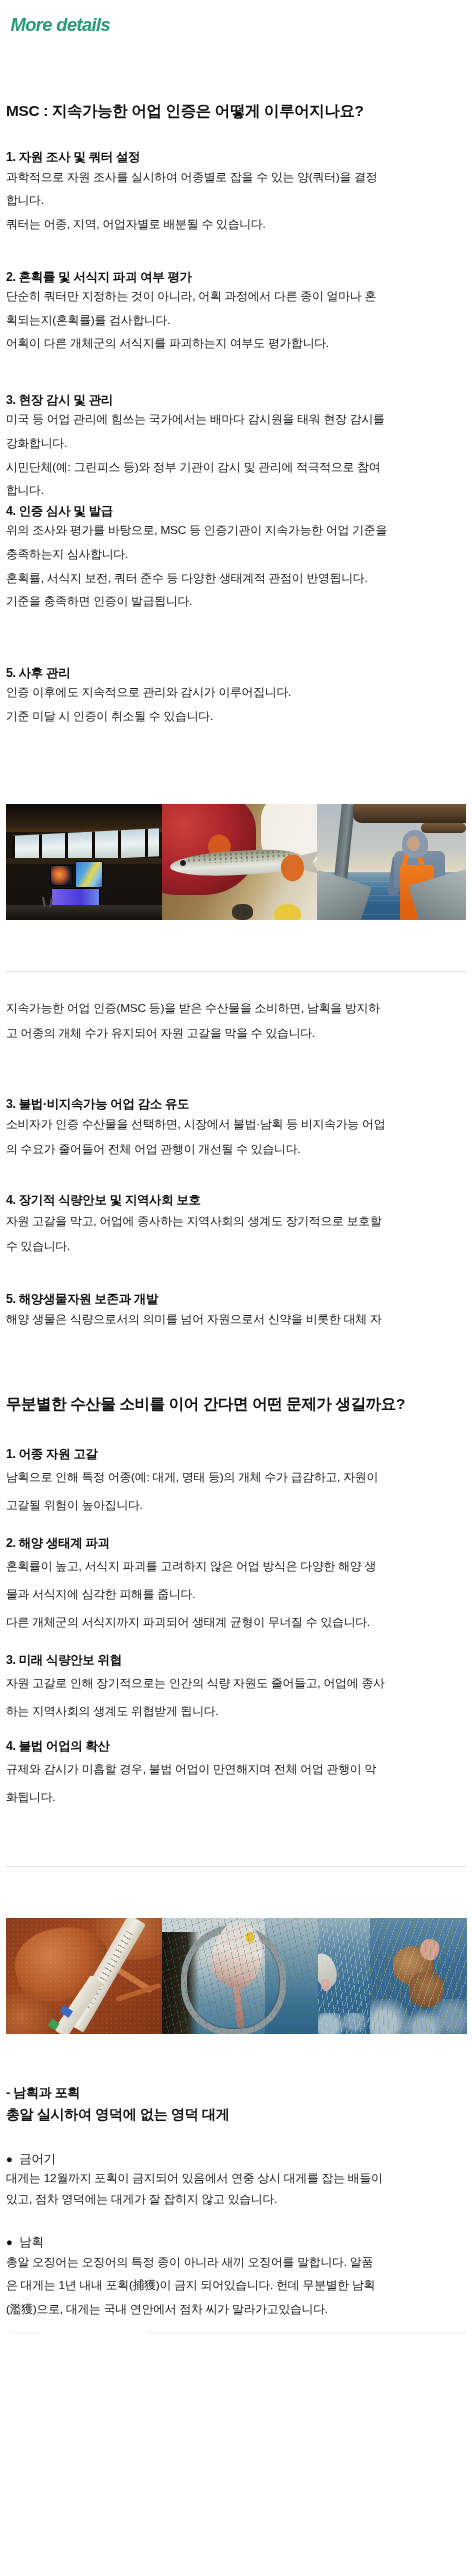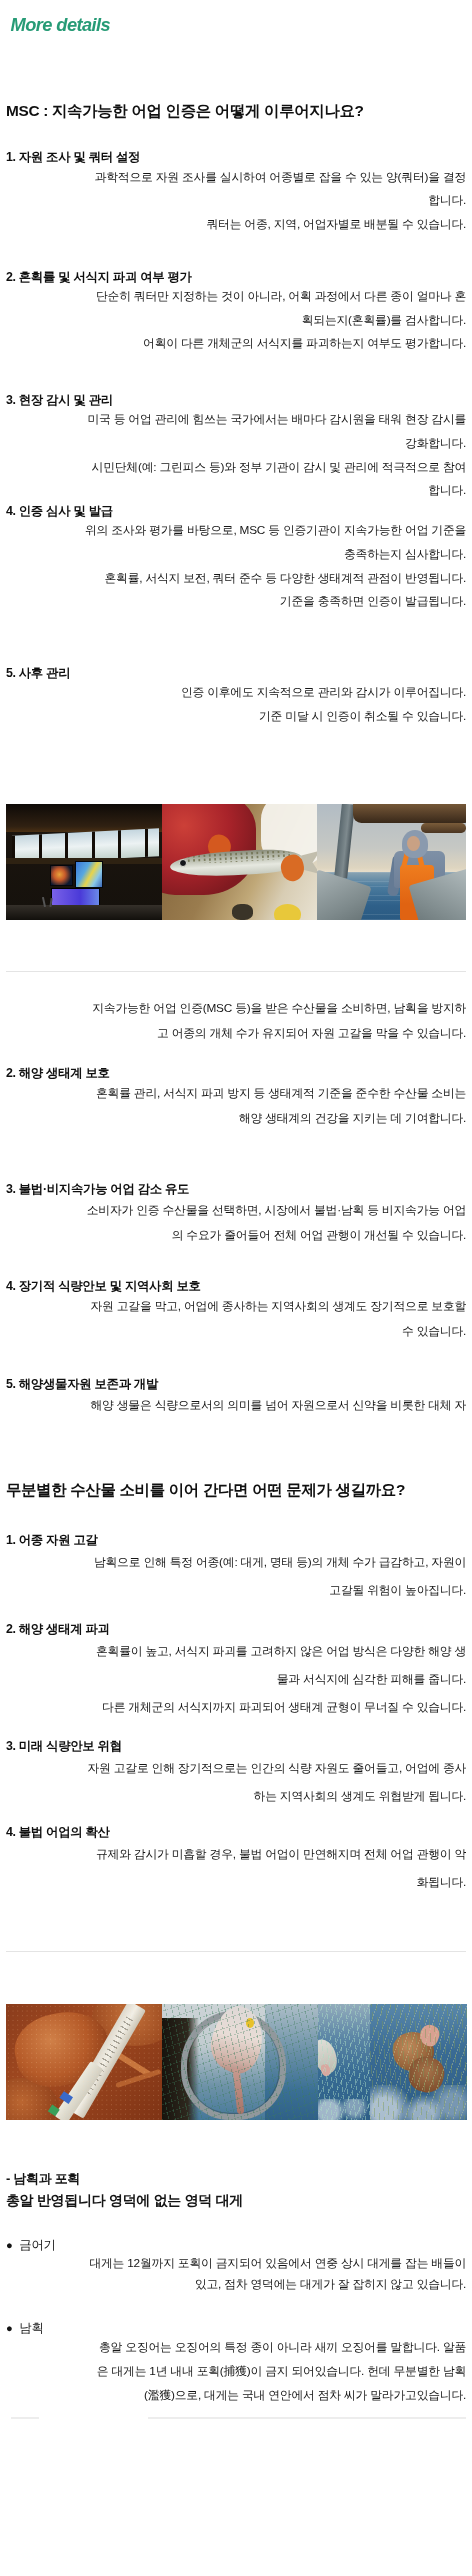--- a/index.html
+++ b/index.html
@@ -4,21 +4,21 @@
 <style>
   html,body{margin:0;padding:0;background:#ffffff;}
   body{font-family:"Liberation Sans", sans-serif; color:#141414;}
   .page{width:472px;overflow:hidden;display:flow-root;background:#fff;}
   .content{padding:0 5.9px;}
 
   .logo{margin:15.4px 0 0 4.7px;font-size:18.3px;line-height:20px;font-weight:bold;font-style:italic;color:#279b76;letter-spacing:-0.6px;}
 
   .h2{margin:0;font-size:15.4px;line-height:21px;font-weight:bold;color:#101010;white-space:nowrap;letter-spacing:-0.3px;}
   .item-h{font-size:12.4px;line-height:16.5px;font-weight:bold;color:#101010;white-space:nowrap;letter-spacing:-0.3px;}
-  .bline{font-size:11.8px;color:#161616;white-space:nowrap;letter-spacing:-0.2px;text-align:right;}
+  .bline{font-size:11.8px;color:#161616;white-space:nowrap;letter-spacing:-0.2px;}
   .sec1 .bline{line-height:23.6px;}
   .sec2 .bline{line-height:25px;}
   .sec3 .bline{line-height:28px;}
 
   .divider{height:0.6px;background:#e4e4e4;}
 
   .photo-row{display:flex;}
   .photo{position:relative;overflow:hidden;flex-shrink:0;height:116px;}
   .row2 .photo{height:116px;}
   .ph-a{width:156px}.ph-b{width:155px}.ph-c{width:149px}
@@ -211,25 +211,20 @@
 
     <div class="divider" style="margin-top:51px"></div>
 
     <div class="sec sec2">
 
       <div class="item" style="margin-top:23.6px">
         <div class="bline">지속가능한 어업 인증(MSC 등)을 받은 수산물을 소비하면, 남획을 방지하</div>
         <div class="bline">고 어종의 개체 수가 유지되어 자원 고갈을 막을 수 있습니다.</div>
       </div>
 
-      <div class="item" style="margin-top:19px">
-        <div class="item-h">2. 해양 생태계 보호</div>
-        <div class="bline">혼획률 관리, 서식지 파괴 방지 등 생태계적 기준을 준수한 수산물 소비는</div>
-        <div class="bline">해양 생태계의 건강을 지키는 데 기여합니다.</div>
-      </div>
 
       <div class="item" style="margin-top:50px">
         <div class="item-h">3. 불법·비지속가능 어업 감소 유도</div>
         <div class="bline">소비자가 인증 수산물을 선택하면, 시장에서 불법·남획 등 비지속가능 어업</div>
         <div class="bline">의 수요가 줄어들어 전체 어업 관행이 개선될 수 있습니다.</div>
       </div>
 
       <div class="item" style="margin-top:30px">
         <div class="item-h">4. 장기적 식량안보 및 지역사회 보호</div>
         <div class="bline">자원 고갈을 막고, 어업에 종사하는 지역사회의 생계도 장기적으로 보호할</div>
@@ -301,21 +296,21 @@
       <div class="photo ph-g p7" aria-label="fish-entangled-in-net-above-water">
         <div class="abs p7-foam"></div>
         <div class="abs p7-octo"></div>
         <div class="abs p7-octo2"></div>
         <div class="abs p7-pink"></div>
       </div>
     </div>
 
     <div class="footer">
       <div class="f-sub" style="margin-top:50px">- 남획과 포획</div>
-      <div class="f-head" style="margin-top:3.5px">총알 반영됩니다 영덕에 없는 영덕 대게</div>
+      <div class="f-head" style="margin-top:3.5px">총알 실시하여 영덕에 없는 영덕 대게</div>
 
       <div class="fb1">
         <div class="f-bullet-h" style="margin-top:27px">
           <span class="marker">●</span><span>금어기</span>
         </div>
         <div class="bline">대게는 12월까지 포획이 금지되어 있음에서 연중 상시 대게를 잡는 배들이</div>
         <div class="bline">있고, 점차 영덕에는 대게가 잘 잡히지 않고 있습니다.</div>
       </div>
 
       <div class="fb2">

